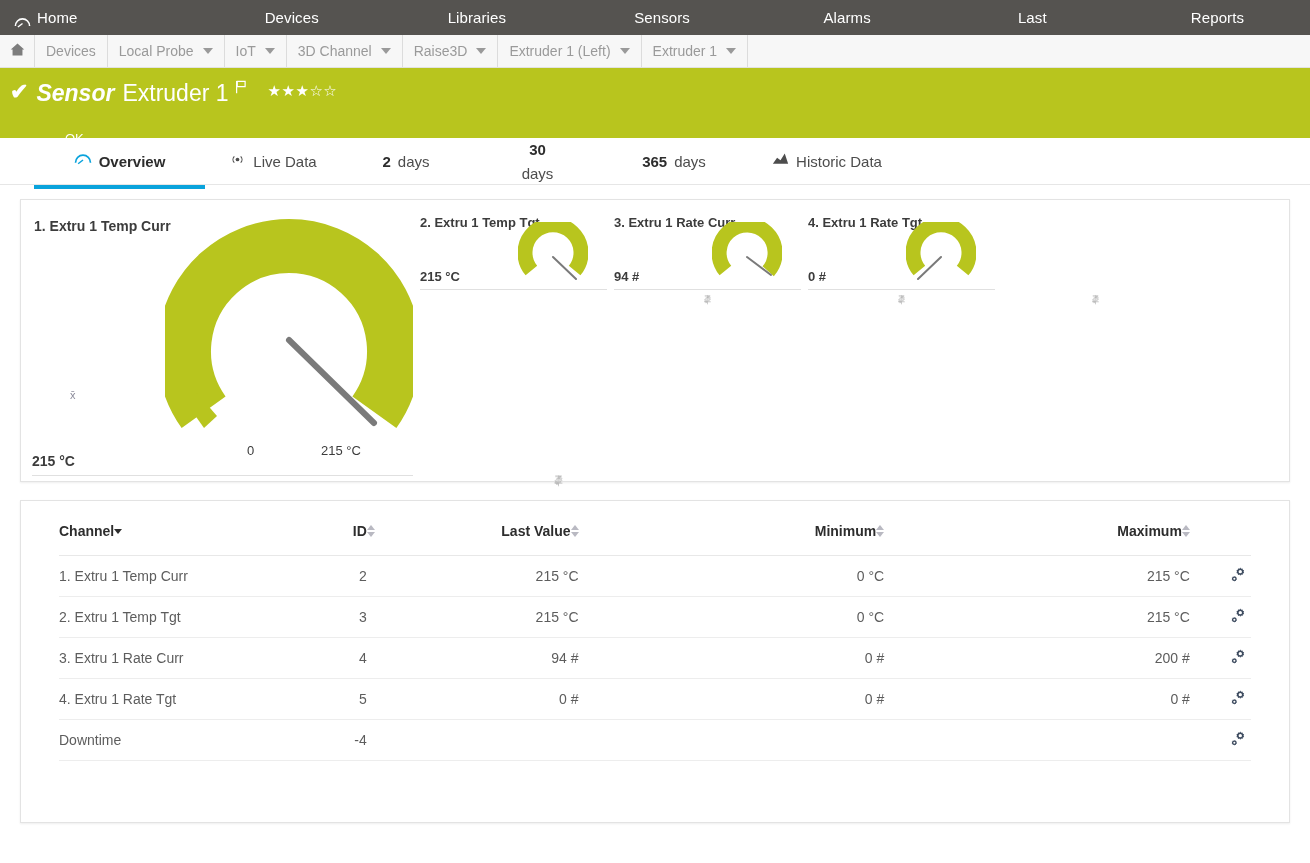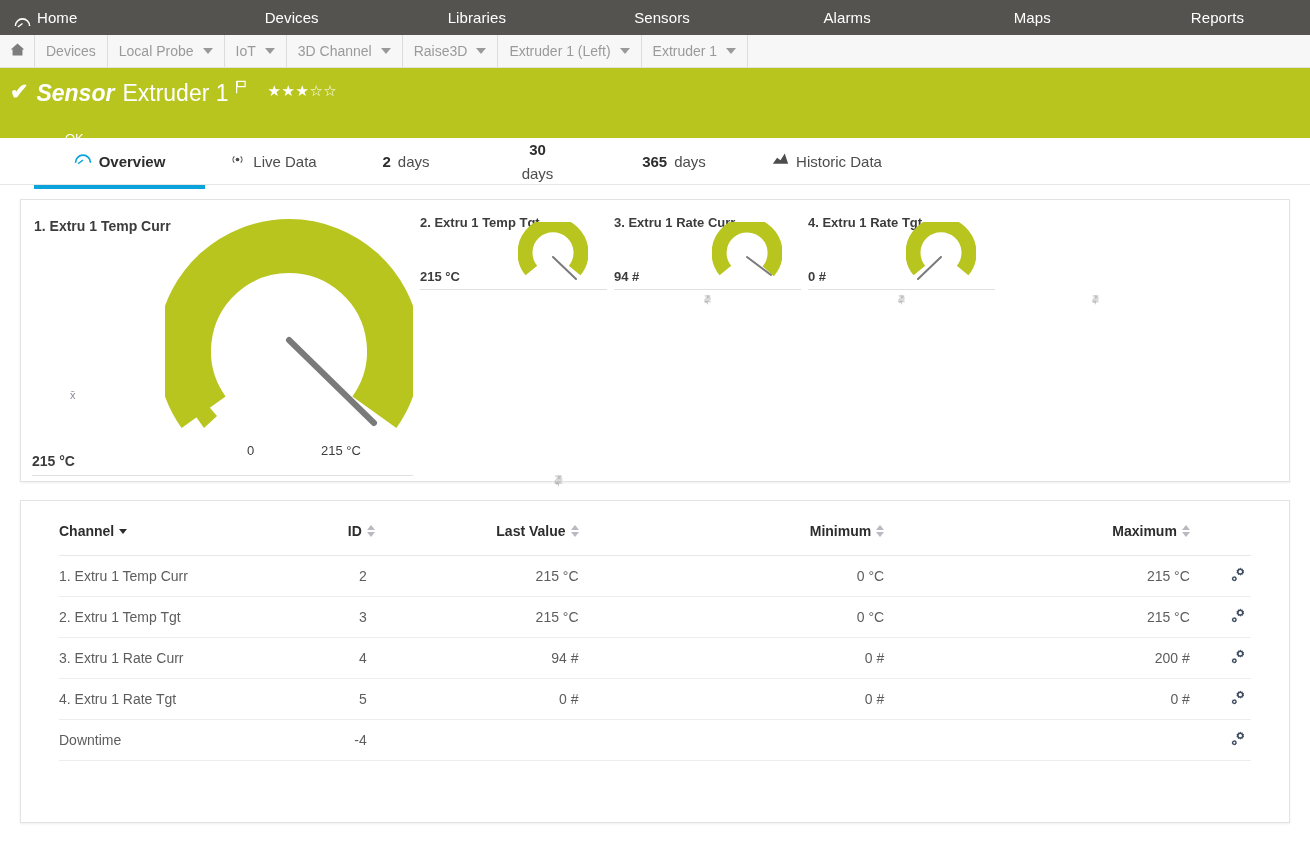--- a/index.html
+++ b/index.html
@@ -10,20 +10,21 @@
     overflow: hidden;
     -webkit-font-smoothing: antialiased;
   }
 
   
   .topnav {
     height: 35px;
     background: #555350;
     display: flex;
     align-items: center;
+    justify-content: flex-end;
   }
   .topnav-item {
     flex: 1 1 0;
     text-align: center;
     color: #ffffff;
     font-size: 15px;
     line-height: 35px;
     letter-spacing: .1px;
     cursor: pointer;
     position: relative;
@@ -200,21 +201,21 @@
     padding: 0 0 16px 0;
     border-bottom: 1px solid #e8e8e8;
     white-space: nowrap;
   }
   table.channels th.c-channel { text-align: left; }
   table.channels th.c-id,
   table.channels th.c-last,
   table.channels th.c-min,
   table.channels th.c-max { text-align: right; }
   table.channels th.c-act { width: 60px; }
-  .th-inner { display: inline-flex; align-items: center; gap: 5px; }
+  .th-inner { display: inline-flex; align-items: center; }
 
   .sort-caret {
     width: 0; height: 0;
     border-left: 4px solid transparent;
     border-right: 4px solid transparent;
     border-top: 5px solid #2d2d2d;
     display: inline-block;
   }
   .sort-both { display: inline-flex; flex-direction: column; gap: 2px; }
   .sort-both i {
@@ -255,21 +256,21 @@
         <path d="M2 15.5 A10 10 0 1 1 22 15.5" fill="none" stroke="#ffffff" stroke-width="2.2"></path>
         <line x1="12" y1="12" x2="5.5" y2="17" stroke="#ffffff" stroke-width="2"></line>
       </svg>
     </span>
     <span>Home</span>
   </div>
   <div class="topnav-item">Devices</div>
   <div class="topnav-item">Libraries</div>
   <div class="topnav-item">Sensors</div>
   <div class="topnav-item">Alarms</div>
-  <div class="topnav-item">Maps</div>
+  <div class="topnav-item">Last</div>
   <div class="topnav-item">Reports</div>
 </div>
 
 <div class="crumbbar">
   <div class="crumb homeicon">
     <span>
       <svg viewBox="0 0 20 20" width="15" height="15">
         <path d="M10 2 L1 10 h2.4 v8 h13.2 v-8 H19 Z" fill="#7d7d7d"></path>
       </svg>
     </span>

